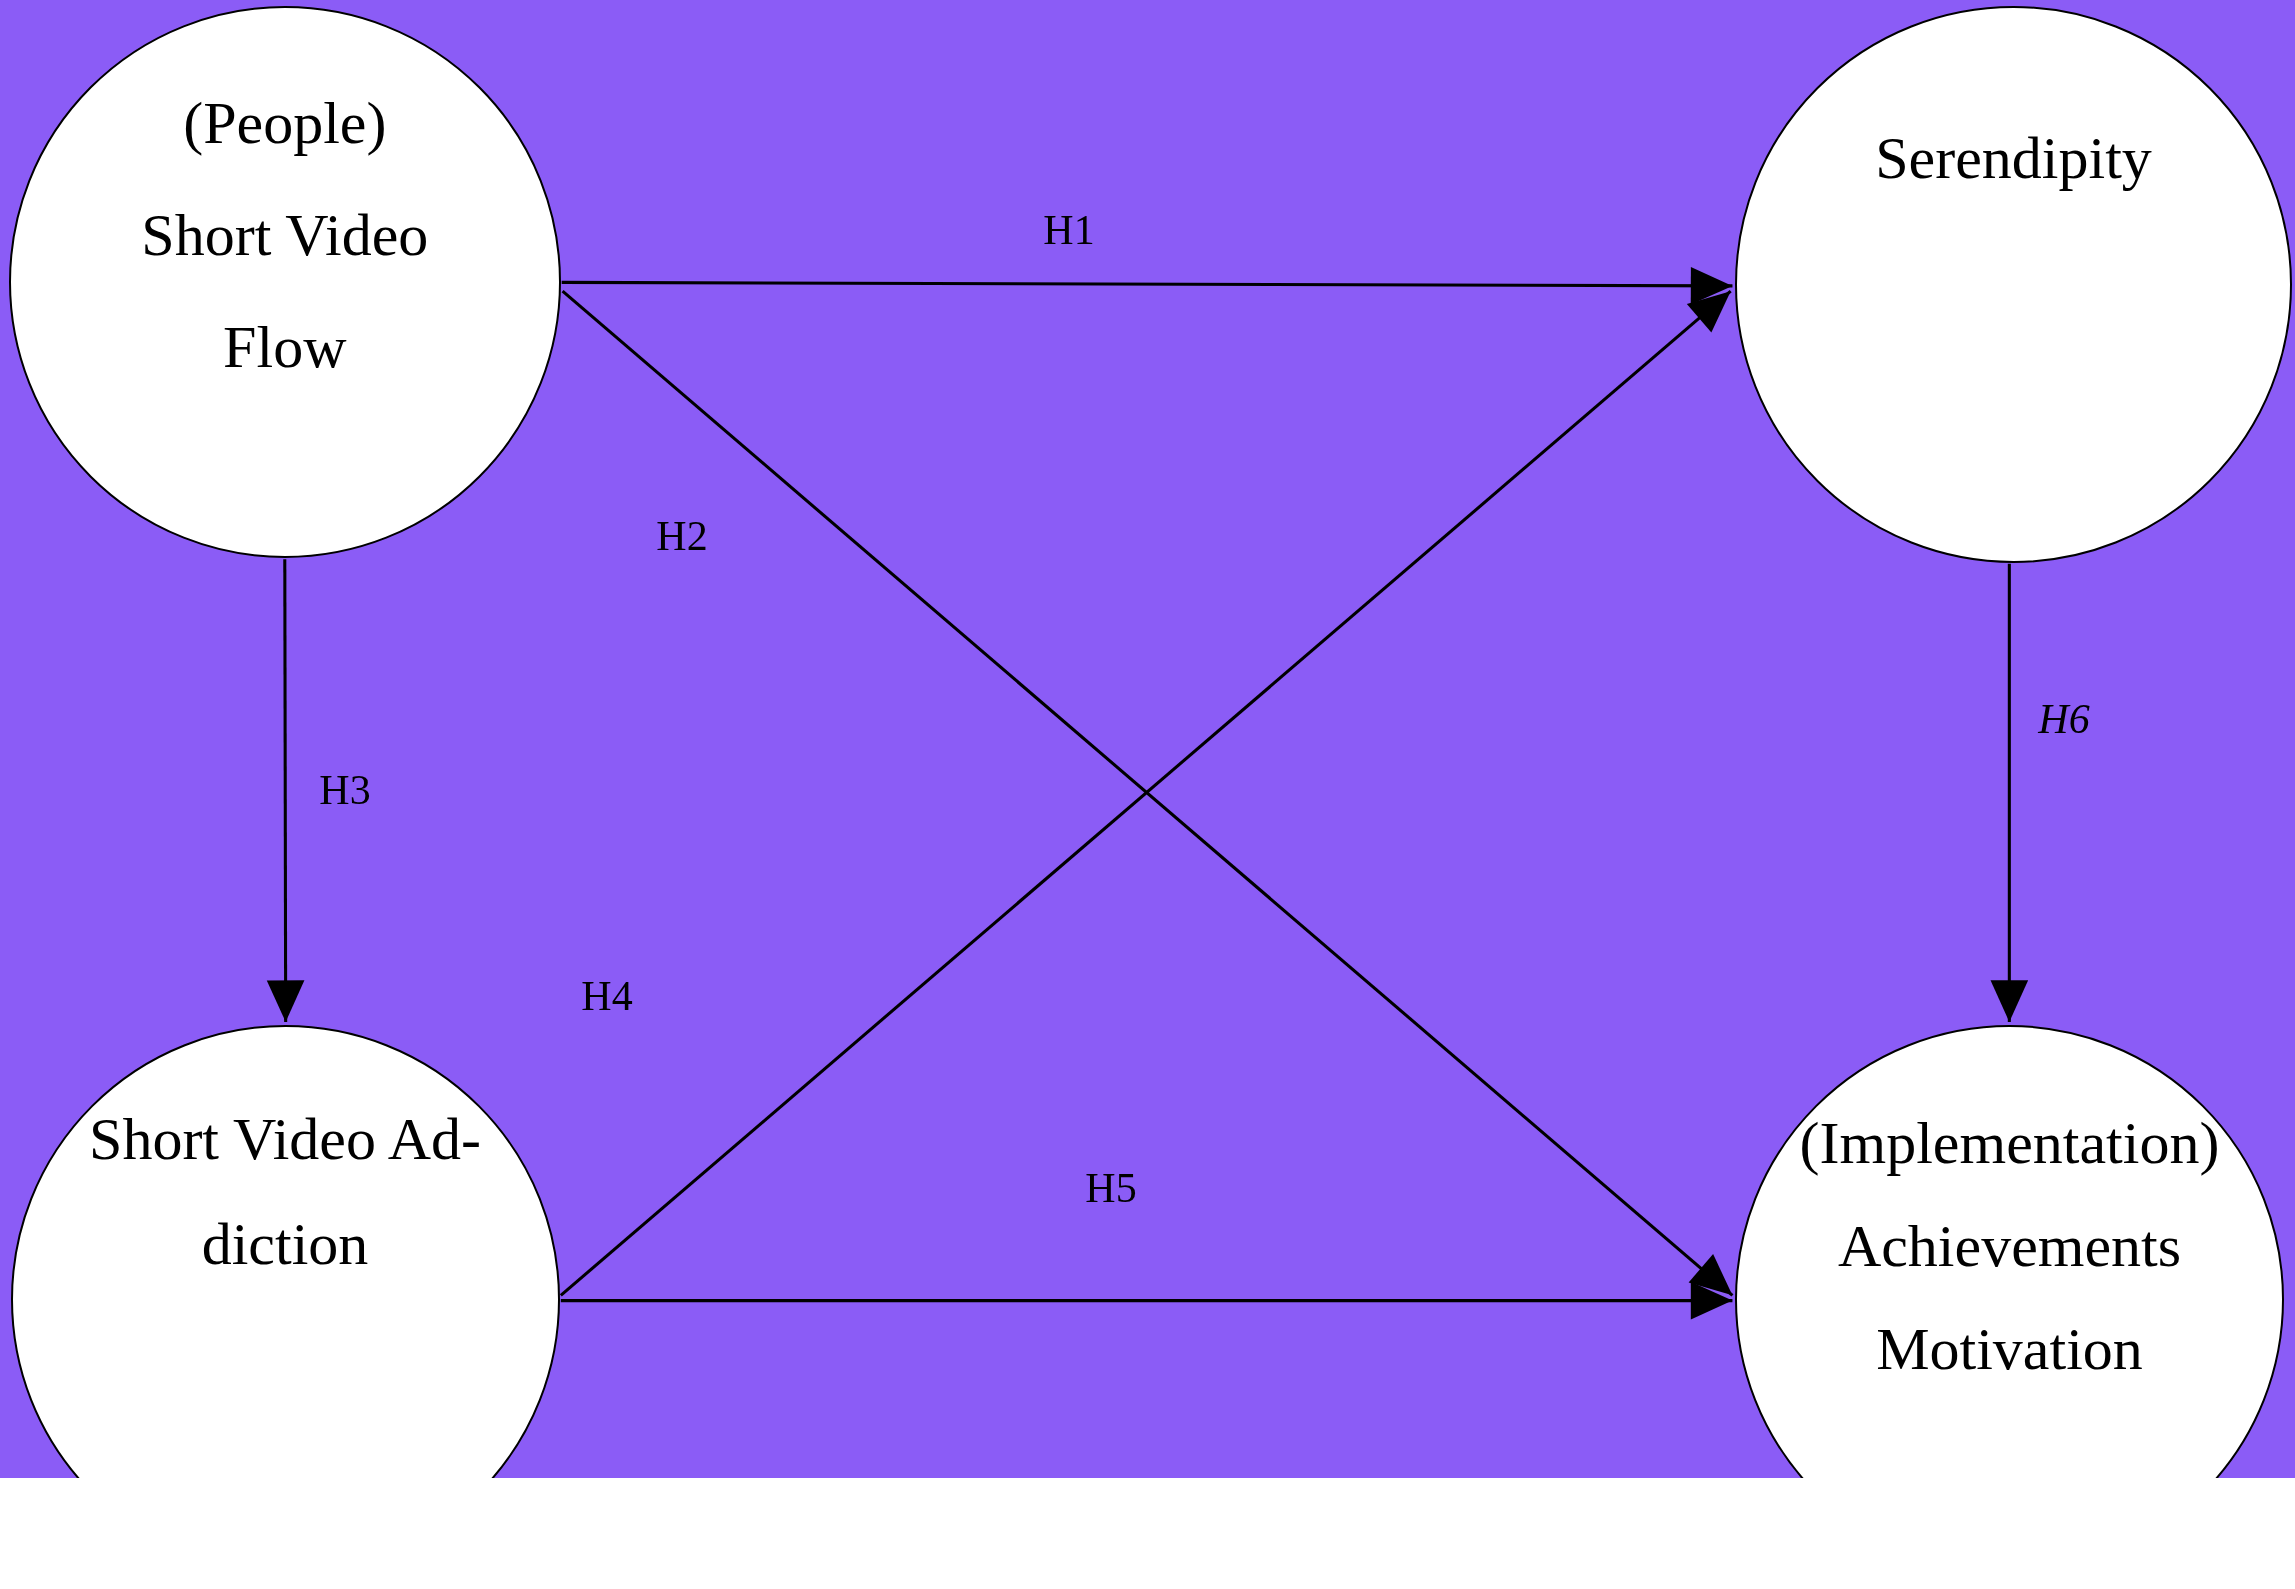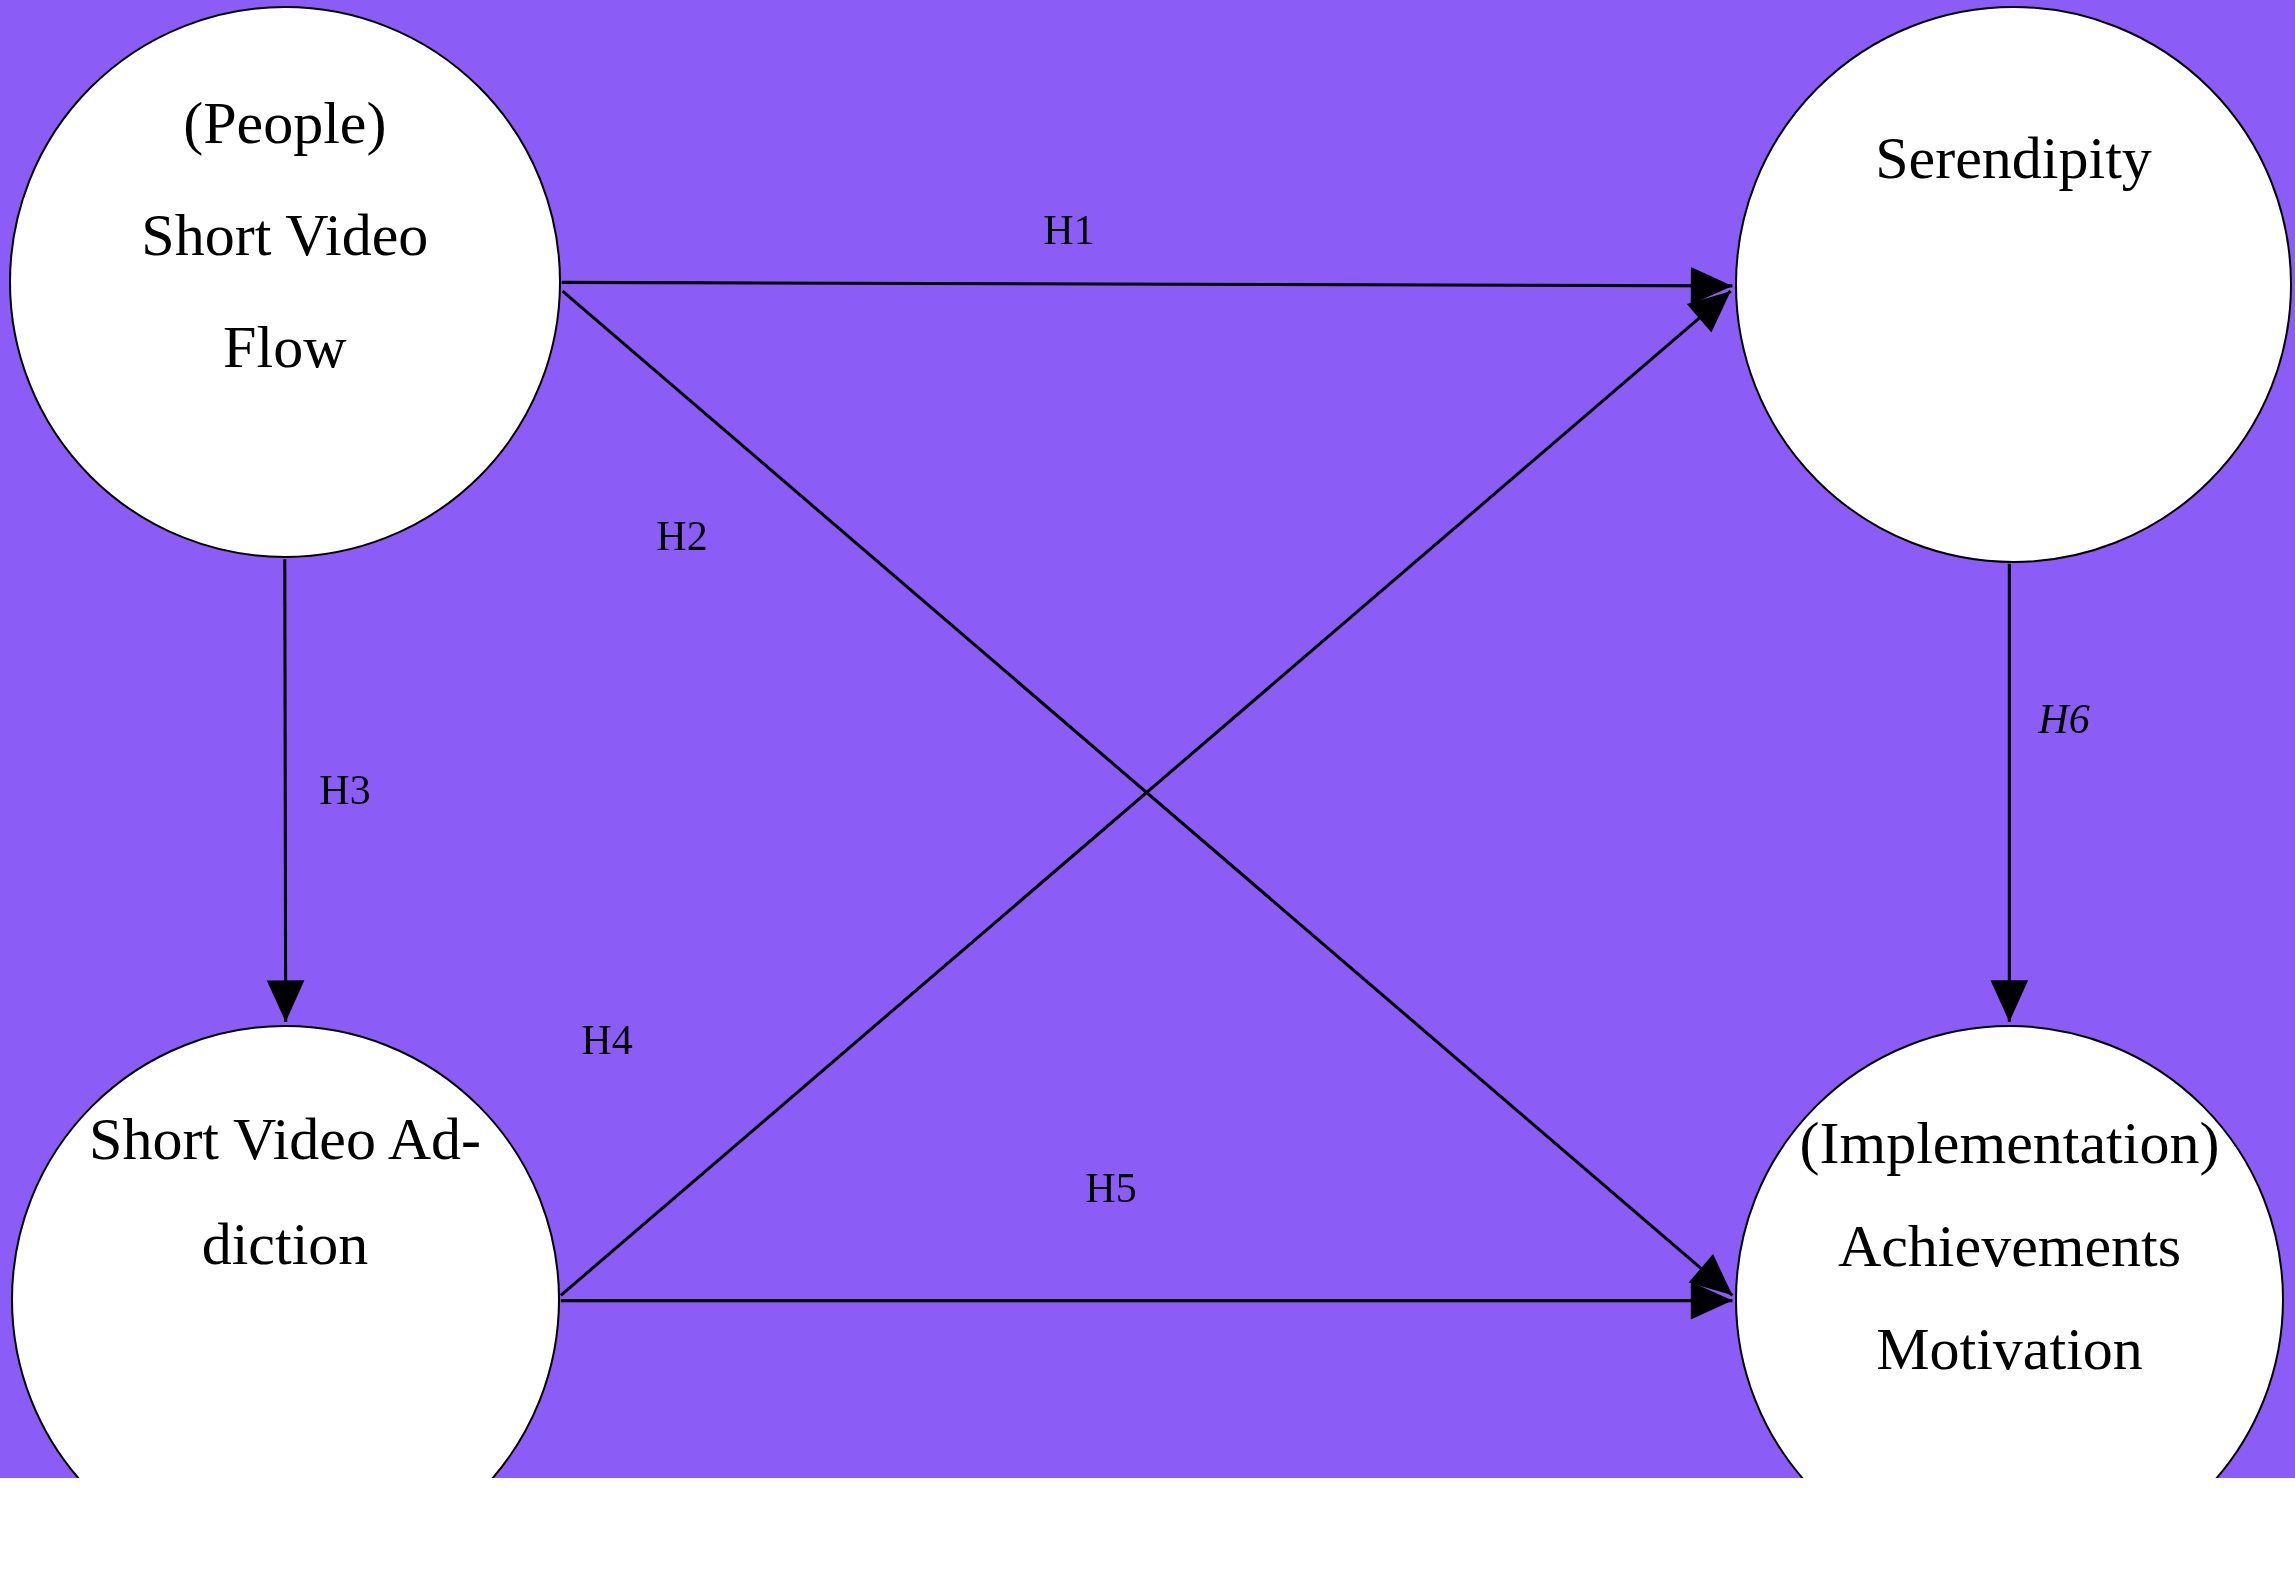--- a/index.html
+++ b/index.html
@@ -55,21 +55,21 @@
     position: absolute;
     transform: translate(-50%, -50%);
     font-size: 42px;
     line-height: 63px;
     white-space: nowrap;
     color: #000000;
   }
   #label-h1 { left: 1069px; top: 230px;  }
   #label-h2 { left: 682px;  top: 536px;  }
   #label-h3 { left: 345px;  top: 790px;  }
-  #label-h4 { left: 607px;  top: 1040px; }
+  #label-h4 { left: 607px;  top: 996px; }
   #label-h5 { left: 1111px; top: 1188px; }
   #label-h6 { left: 2064px; top: 719px; font-style: italic;  }
 </style>
 </head>
 <body>
 
 <div id="canvas">
 
   <div class="node" id="node-people"></div>
   <div class="node" id="node-cognitive"></div>

